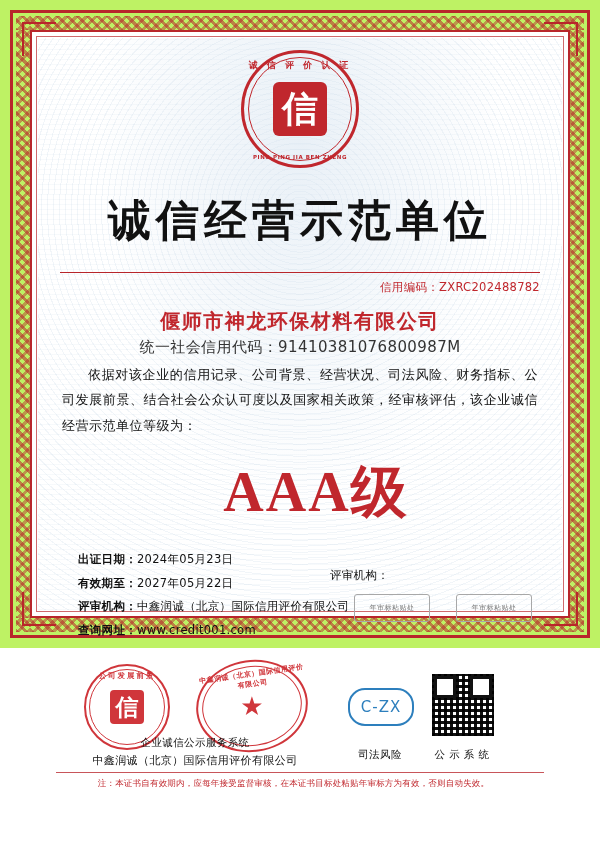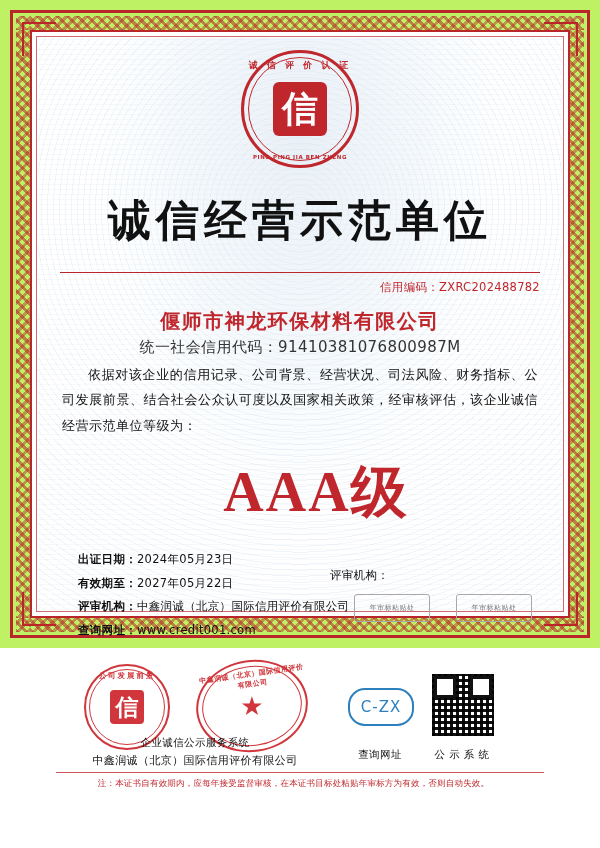--- a/index.html
+++ b/index.html
@@ -460,19 +460,19 @@
     <div class="arc">中鑫润诚（北京）国际信用评价有限公司</div>
     <div class="star">★</div>
   </div>
 
   <div class="logo-mark">C-ZX</div>
 
   <div class="qr"></div>
 
   <div class="cap cap-sys">企业诚信公示服务系统</div>
   <div class="cap cap-org">中鑫润诚（北京）国际信用评价有限公司</div>
-  <div class="cap cap-mark">查询网址</div>
+  <div class="cap cap-mark">司法风险</div>
   <div class="cap cap-qr">公 示 系 统</div>
 
   <div class="note-rule"></div>
   <div class="note">注：本证书自有效期内，应每年接受监督审核，在本证书目标处粘贴年审标方为有效，否则自动失效。</div>
 
 </div>
 
 </body></html>

